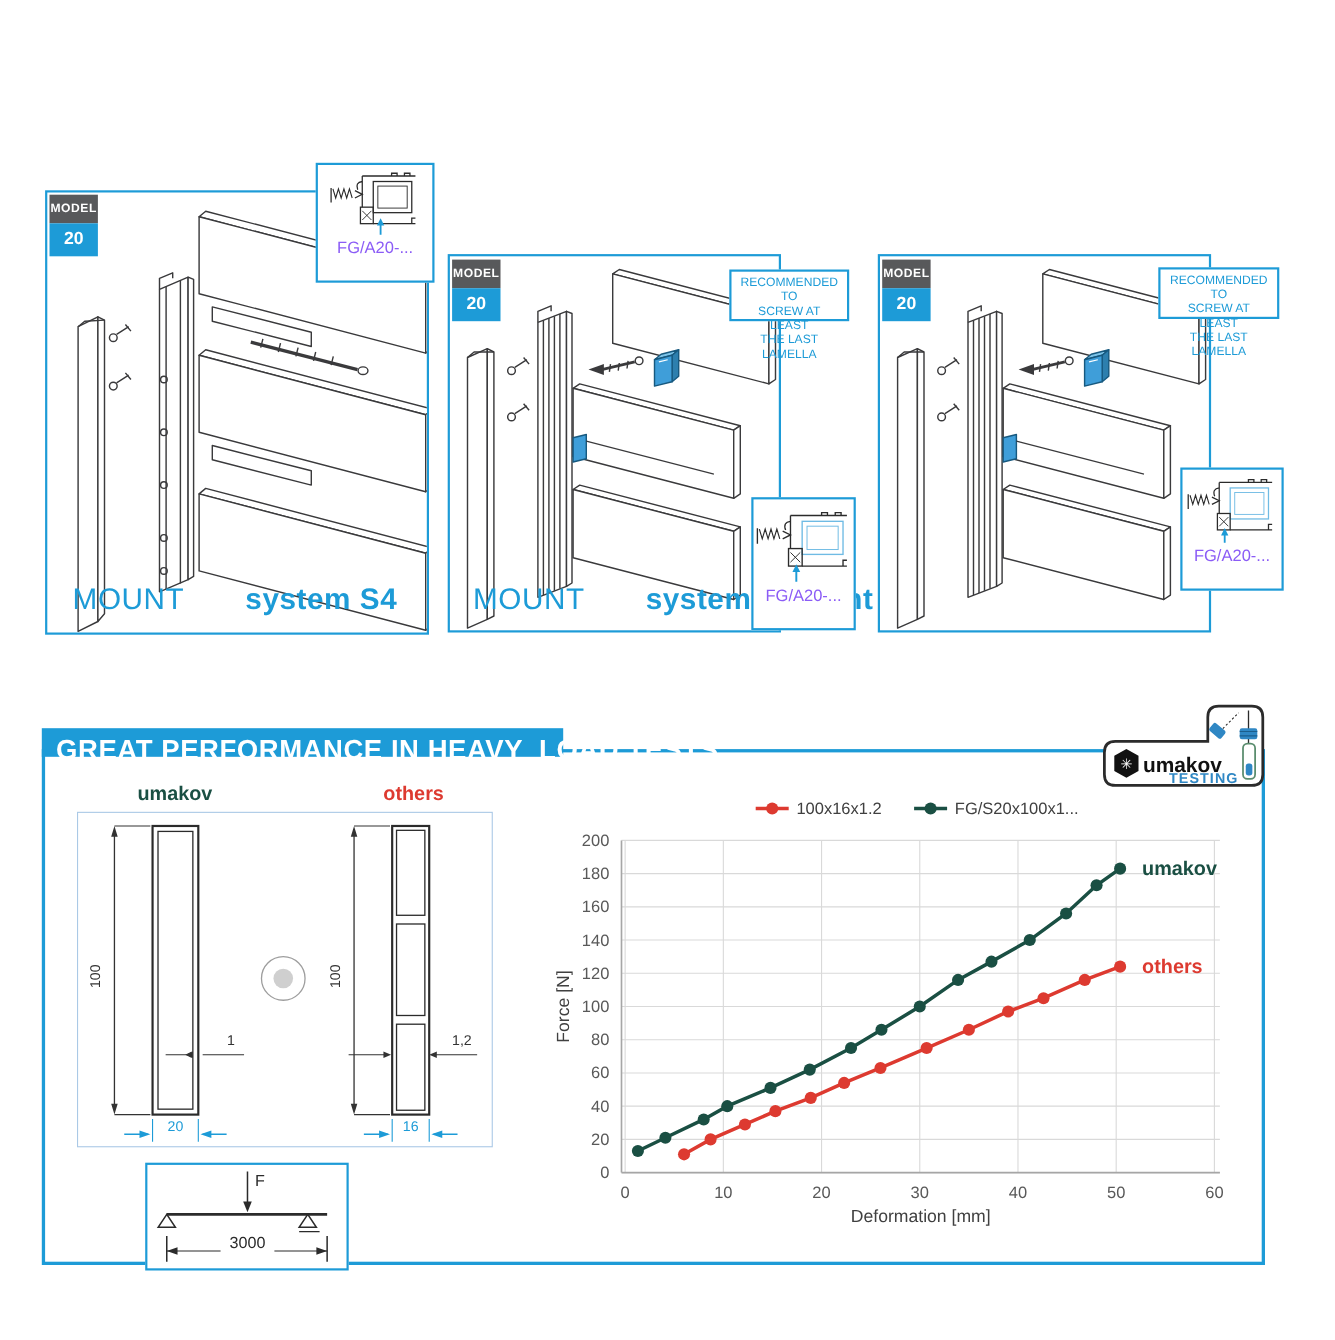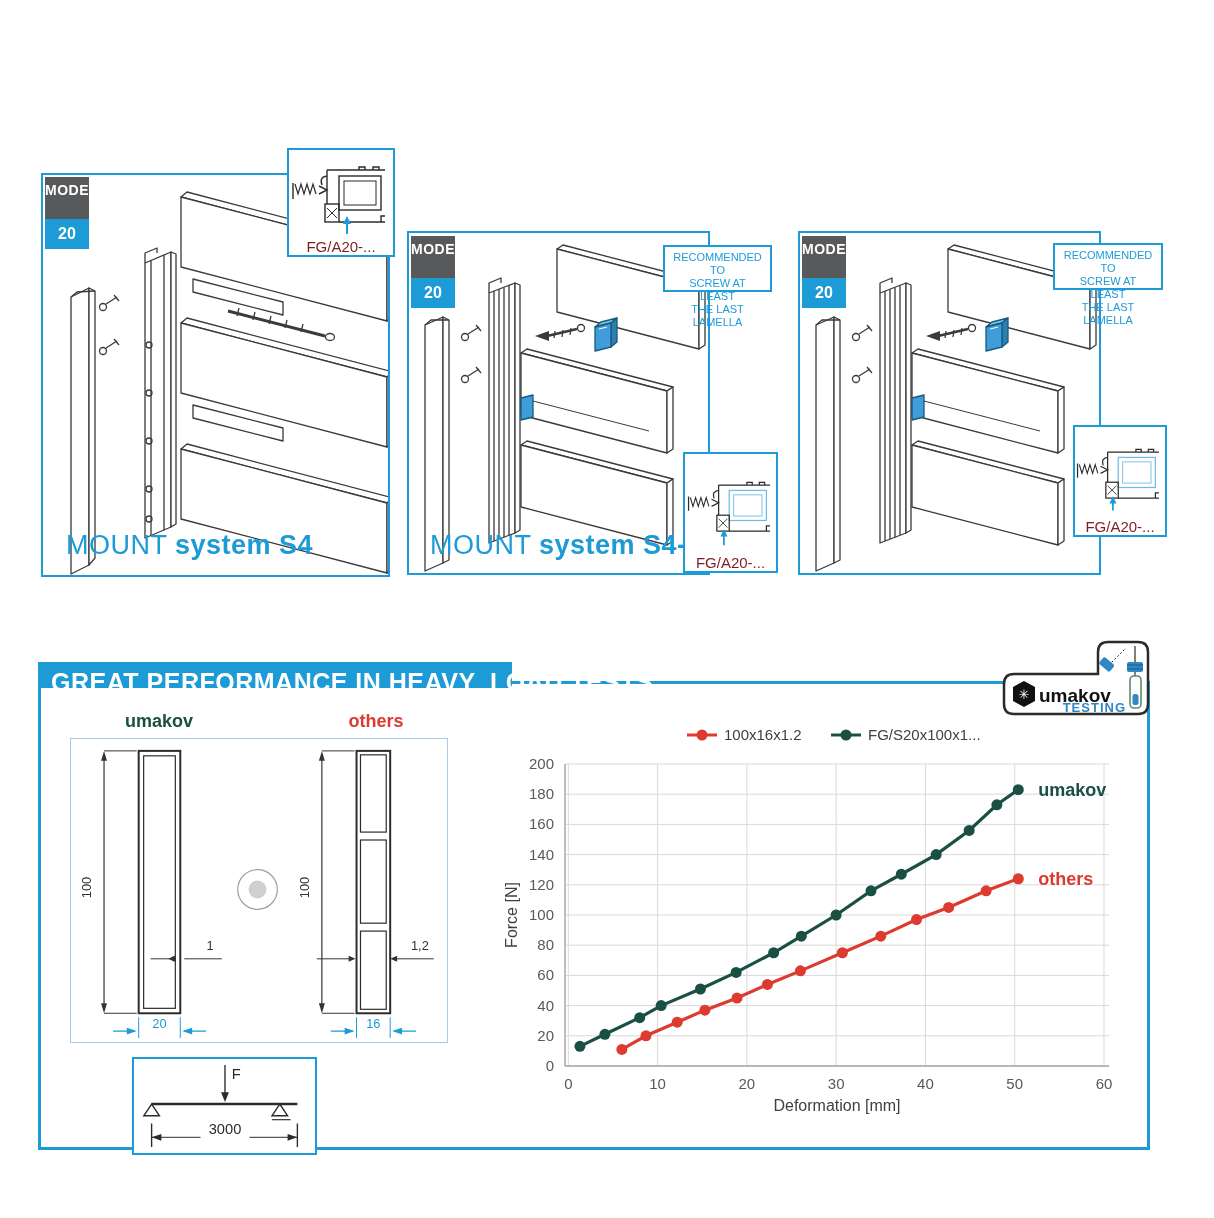--- a/index.html
+++ b/index.html
@@ -3,31 +3,31 @@
 <meta charset="utf-8">
 <style>
   * { margin:0; padding:0; box-sizing:border-box; }
   body { background:#ffffff; font-family:"Liberation Sans", sans-serif; }
   #canvas { position:relative; width:1214px; height:1218px; background:#fff; overflow:hidden; }
 
   .panel { position:absolute; border:2px solid #1d9bd7; background:#fff; }
   .panel svg.draw { position:absolute; left:0; top:0; }
 
   .badge { position:absolute; width:44px; z-index:5; }
-  .badge .badge-top { background:#58595b; color:#fff; font-size:14px; font-weight:bold;
-    letter-spacing:.5px; text-align:center; line-height:26px; height:42px; }
+  .badge .badge-top { background:#58595b; color:#fff; font-size:11px; font-weight:bold;
+    letter-spacing:.5px; text-align:center; line-height:26px; height:26px; }
   .badge .badge-num { background:#1d9bd7; color:#fff; font-size:16px; font-weight:bold;
     text-align:center; line-height:30px; height:30px; }
 
   .mount-title { position:absolute; color:#1d9bd7; font-size:27px; white-space:nowrap; z-index:4; letter-spacing:.5px; }
-  .mount-title .bold { font-weight:bold; }
+  .mount-title .bold { font-weight:bold;margin-left:48px; }
 
   .inset { position:absolute; background:#fff; border:2px solid #1d9bd7; z-index:6;
     display:flex; flex-direction:column; align-items:center; justify-content:flex-end; }
-  .inset .inset-label { color:#7f1d1d; font-size:15px; padding:2px 0 0 0; }
+  .inset .inset-label { color:#8b5cf6; font-size:15px; padding:2px 0 21px 0; }
 
   .note { position:absolute; background:#fff; border:2px solid #1d9bd7; color:#1d9bd7;
     font-size:11px; line-height:13px; text-align:center; white-space:pre-line;
     padding:4px 6px; z-index:6; }
 
   .bigbox { position:absolute; left:38px; top:681px; width:1112px; height:469px;
     border:3px solid #1d9bd7; background:#fff; }
 
   .banner { position:absolute; left:38px; top:662px; width:474px; height:26px;
     background:#1d9bd7; color:#fff; font-weight:bold; font-size:25px; line-height:41px;

